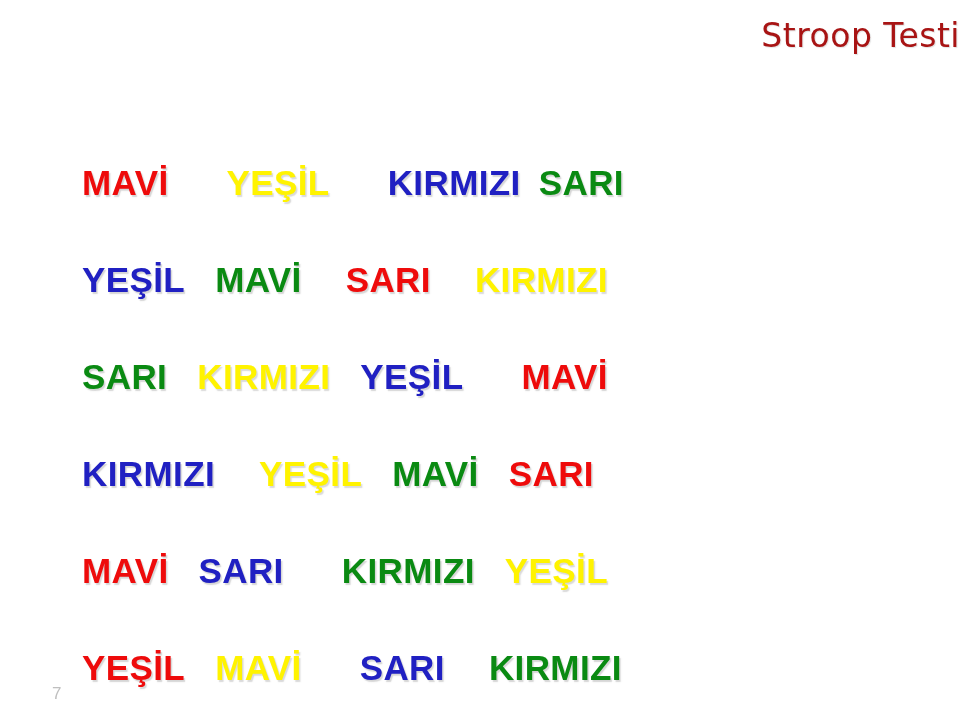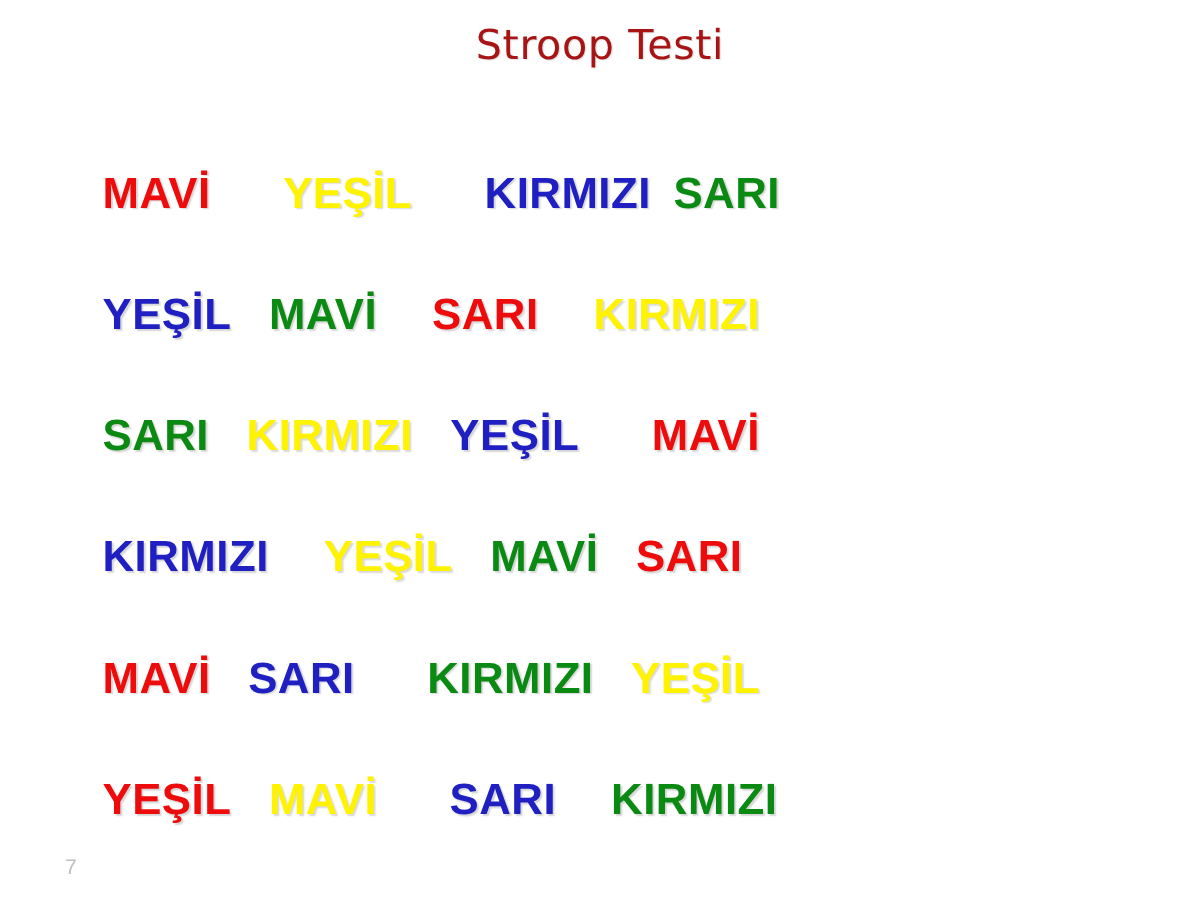--- a/index.html
+++ b/index.html
@@ -21,42 +21,42 @@
     inset: 0;
     background: #ffffff;
   }
 
   
   #slide-title {
     position: absolute;
     top: 16px;
     left: 0;
     width: 960px;
-    text-align: center;
+    text-align: right;
     font-family: "DejaVu Sans", sans-serif;
     font-size: 33px;
     font-weight: 400;
     letter-spacing: 0.5px;
     color: #A81414;
     text-shadow: 1px 1px 1px rgba(120,120,120,0.22);
     white-space: nowrap;
   }
 
   
   #stroop-grid {
     position: absolute;
     top: 106px;
     left: 0;
     width: 960px;
   }
 
   .stroop-row {
     height: 97px;
     display: flex;
-    align-items: center;
+    align-items: flex-end;
     white-space: nowrap;
     padding-left: 82px;
     box-sizing: border-box;
   }
 
   .stroop-word {
     font-family: "Liberation Sans", sans-serif;
     font-weight: bold;
     font-size: 35px;
     letter-spacing: 0.4px;

